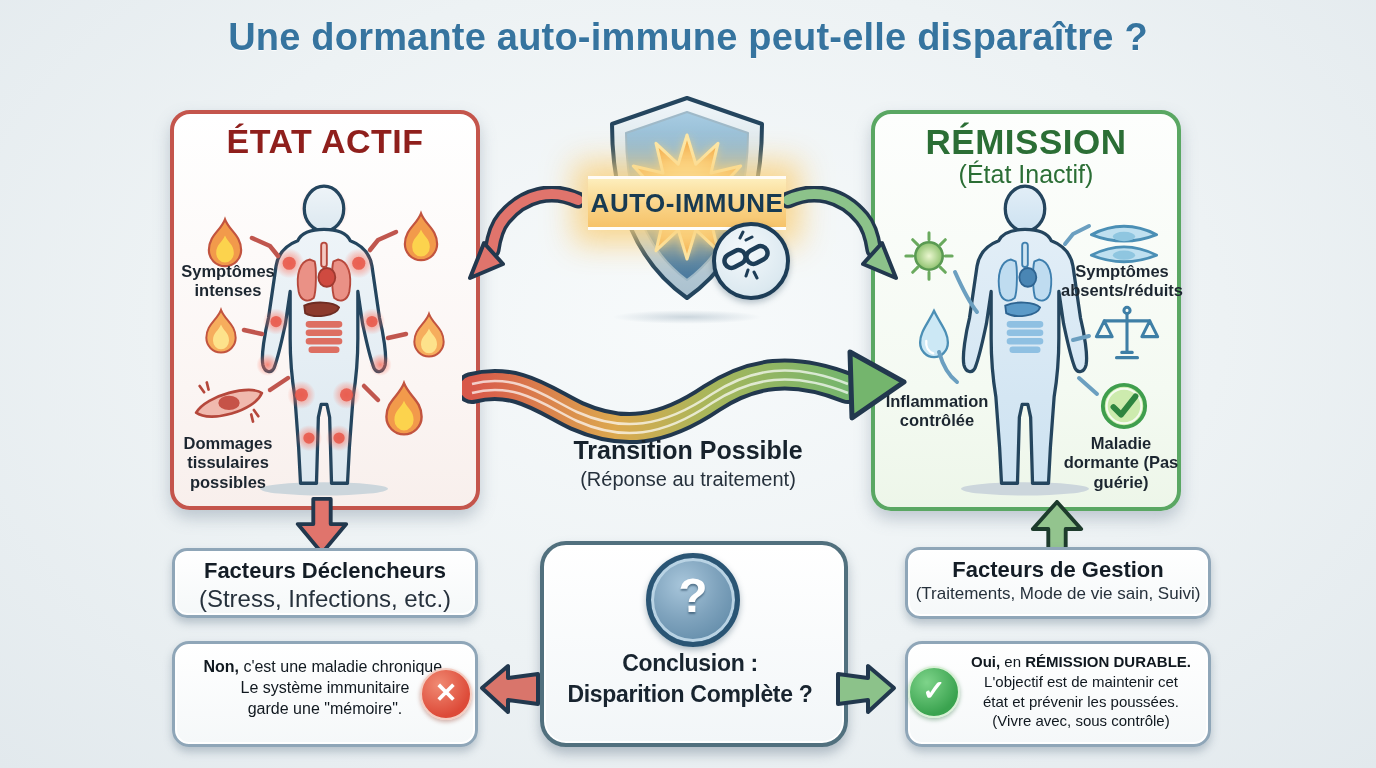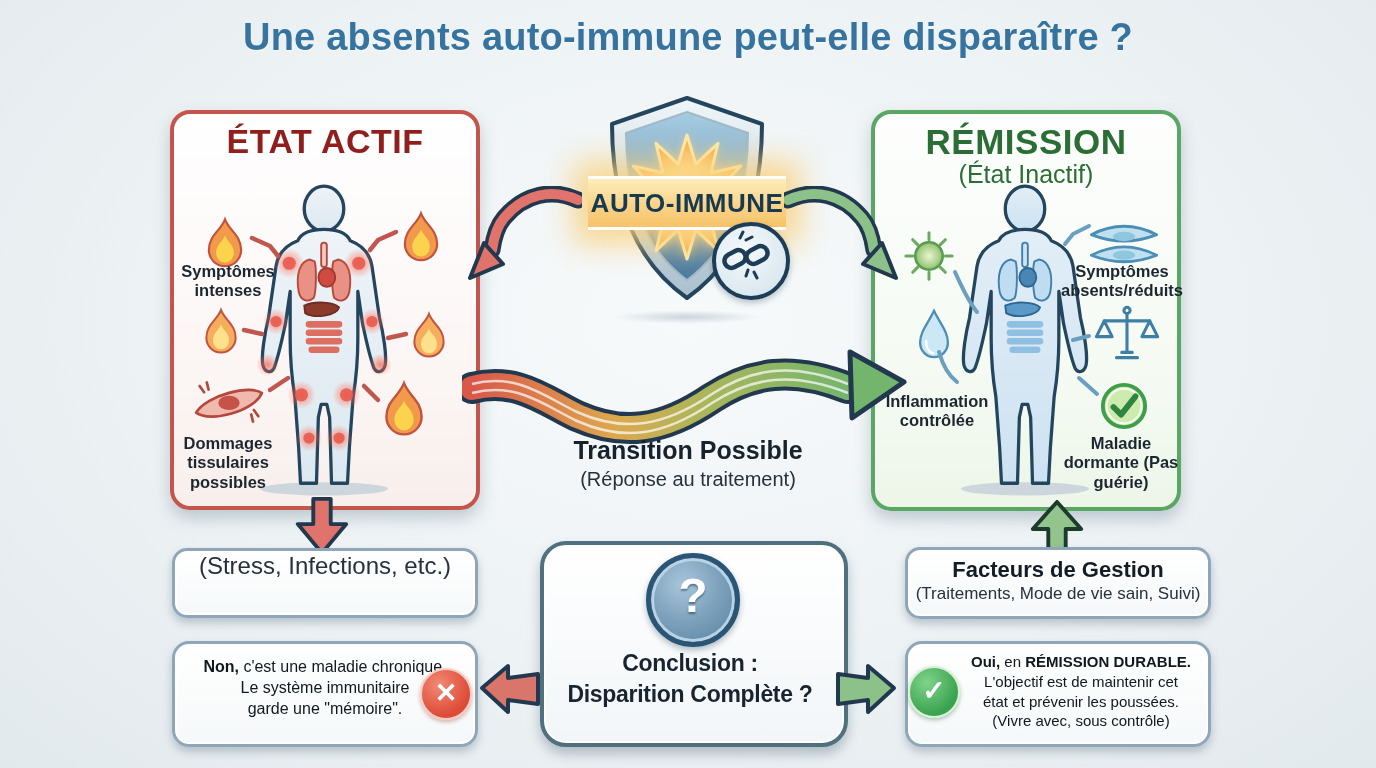--- a/index.html
+++ b/index.html
@@ -120,21 +120,21 @@
       <filter id="blur5">
           <feGaussianBlur stdDeviation="5"></feGaussianBlur>
         </filter>
       <symbol id="bodysym" viewBox="0 0 200 335">
         <ellipse cx="100" cy="30" rx="21" ry="24"></ellipse>
         <path d="M100,52 C114,52 124,56 128,64 C141,69 149,79 151,91 L159,146 C163,162 167,186 165,196 C163,204 156,206 153,199 C148,186 144,166 141,152 L136,118 L136,168 C136,194 134,212 131,230 L127,284 L125,322 L108,322 L106,252 L103,238 L97,238 L94,252 L92,322 L75,322 L73,284 L69,230 C66,212 64,194 64,168 L64,118 L59,152 C56,166 52,186 47,199 C44,206 37,204 35,196 C33,186 37,162 41,146 L49,91 C51,79 59,69 72,64 C76,56 86,52 100,52 Z"></path>
       </symbol>
     </defs>
   </svg>
 
-  <div class="abs title">Une absents auto-immune peut-elle disparaître ?</div>
+  <div class="abs title">Une dormante auto-immune peut-elle disparaître ?</div>
 
   <div class="abs panel panel-active">
     <div class="abs panel-h1 red ctr">ÉTAT ACTIF</div>
 
     <svg class="abs" style="left:56px;top:66px" width="188" height="316" viewBox="0 0 200 335">
       <ellipse cx="100" cy="328" rx="68" ry="7" fill="#ccd6dc"></ellipse>
       <circle cx="100" cy="108" r="48" fill="url(#glowRed)"></circle>
       <circle cx="100" cy="30" r="26" fill="url(#glowRed)"></circle>
       <use href="#bodysym" fill="url(#bodyA)" stroke="#24455e" stroke-width="3.5" stroke-linejoin="round"></use>
       <g>
@@ -319,20 +319,21 @@
 
   <svg class="abs" style="left:291px;top:497px" width="62" height="60" viewBox="0 0 62 62">
     <polygon points="22,2 40,2 40,28 56,28 31,58 6,28 22,28" fill="#e0746c" stroke="#22384e" stroke-width="4" stroke-linejoin="round"></polygon>
   </svg>
 
   <svg class="abs" style="left:1026,top:500px;left:1026px;top:500px" width="62" height="58" viewBox="0 0 62 60">
     <polygon points="31,2 56,30 40,30 40,56 22,56 22,30 6,30" fill="#93c48e" stroke="#1d3b2c" stroke-width="4" stroke-linejoin="round"></polygon>
   </svg>
 
   <div class="abs wbox factor ctr" style="left:172px;top:548px;width:300px;height:64px">
+    <div class="t1">Facteurs Déclencheurs</div>
     <div class="t2">(Stress, Infections, etc.)</div>
   </div>
   <div class="abs wbox factor ctr" style="left:905px;top:547px;width:300px;height:66px">
     <div class="t1">Facteurs de Gestion</div>
     <div class="t2" style="font-size:17px">(Traitements, Mode de vie sain, Suivi)</div>
   </div>
 
   <div class="abs conclusion"></div>
   <div class="abs q-circle">?</div>
   <div class="abs concl-text">

